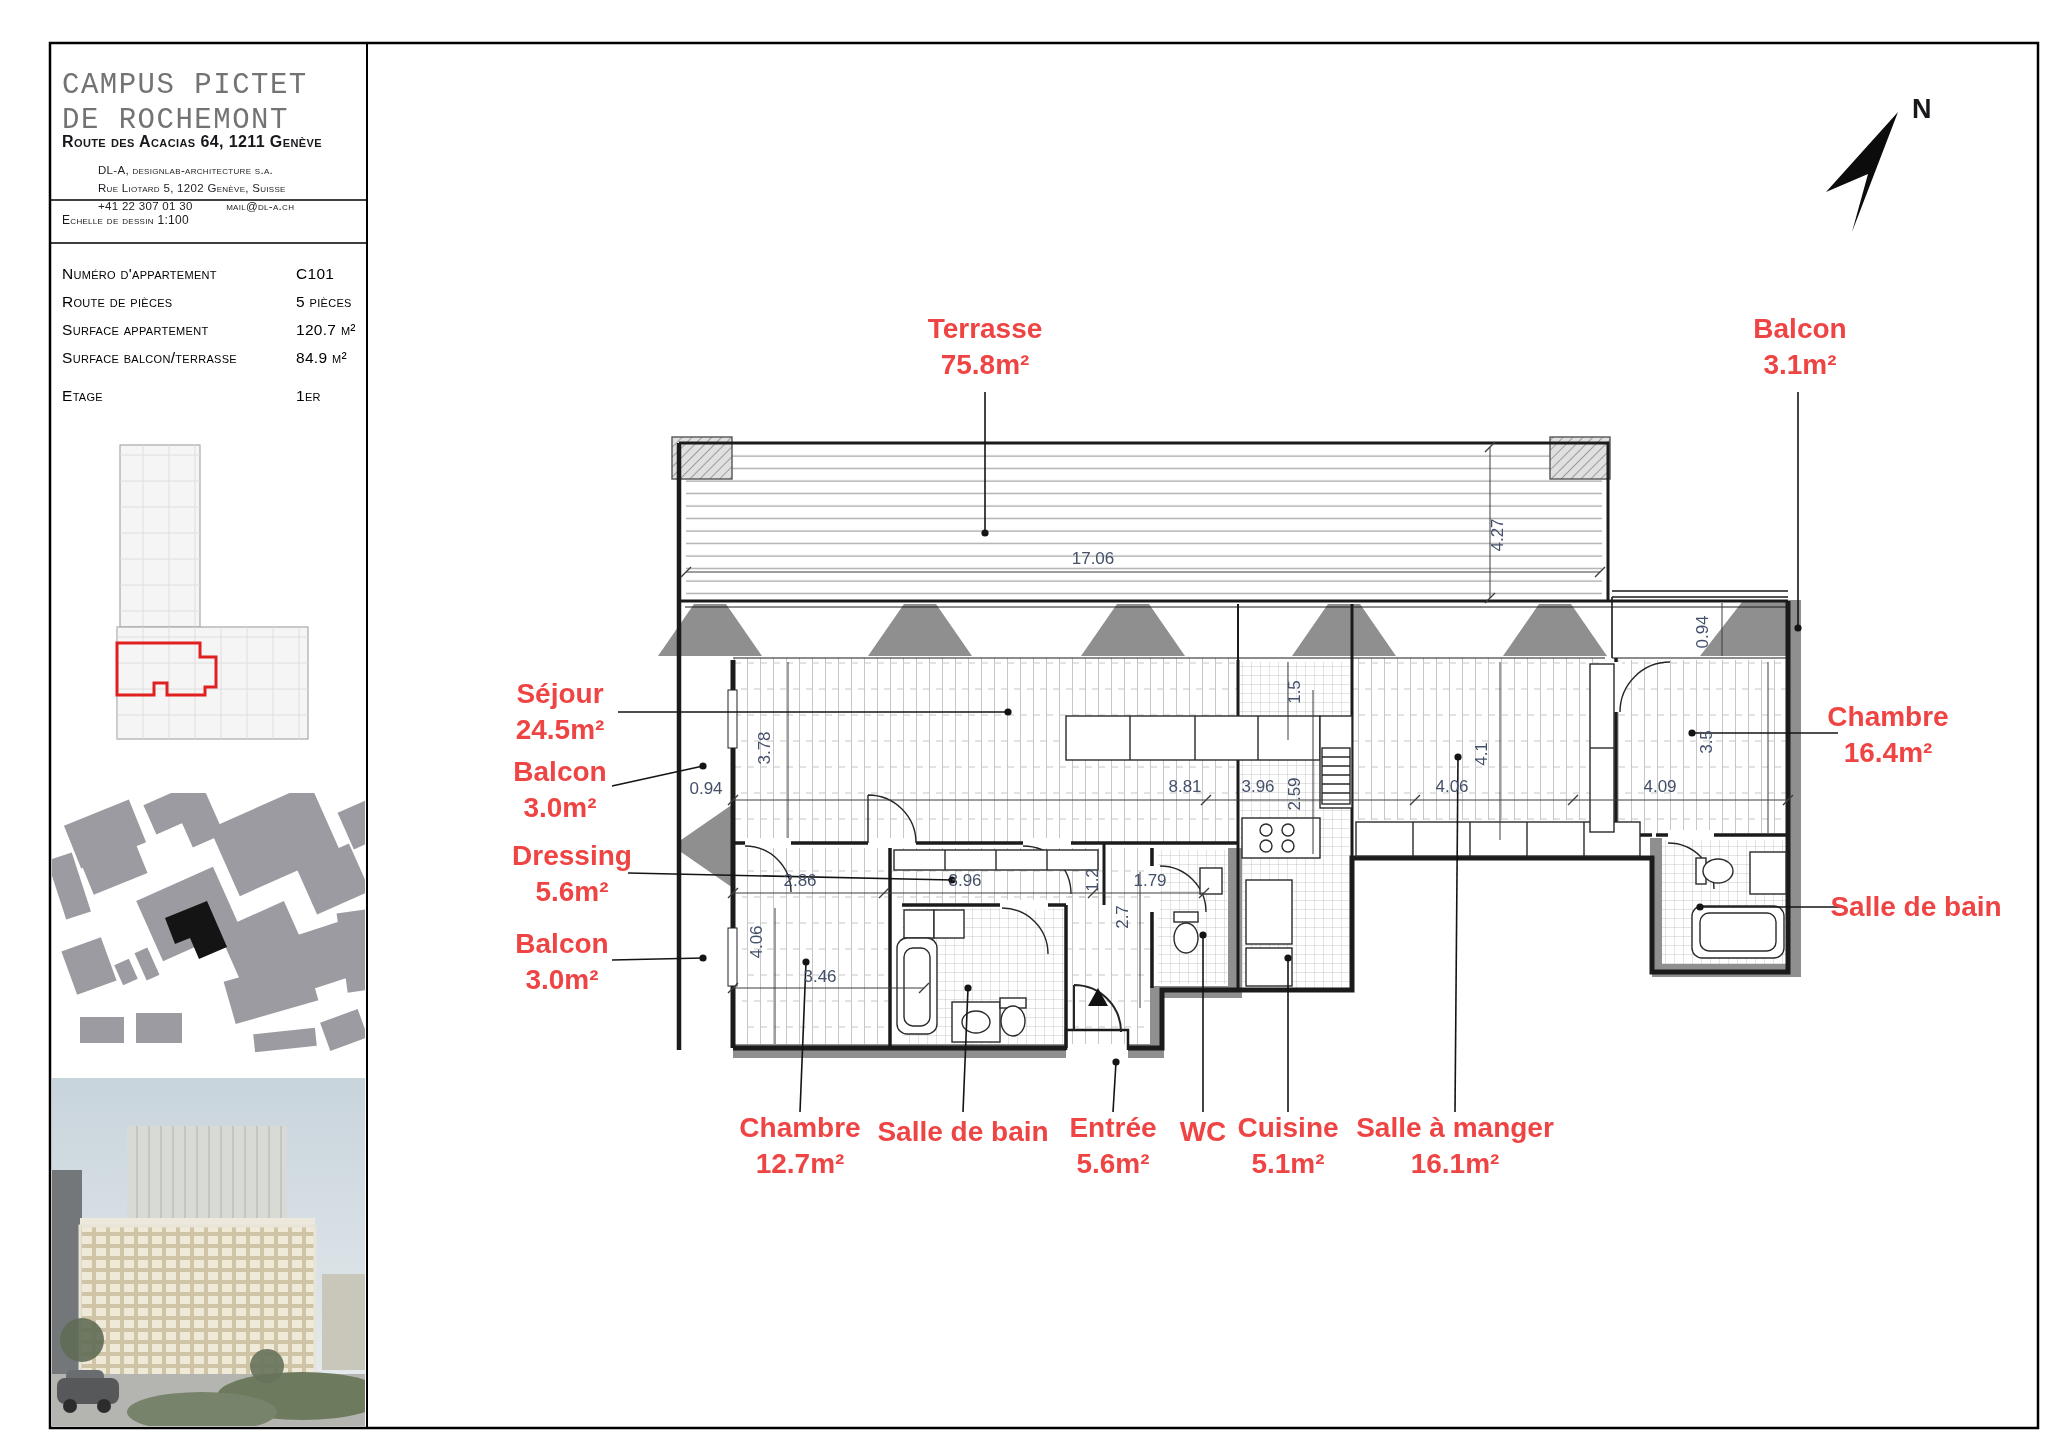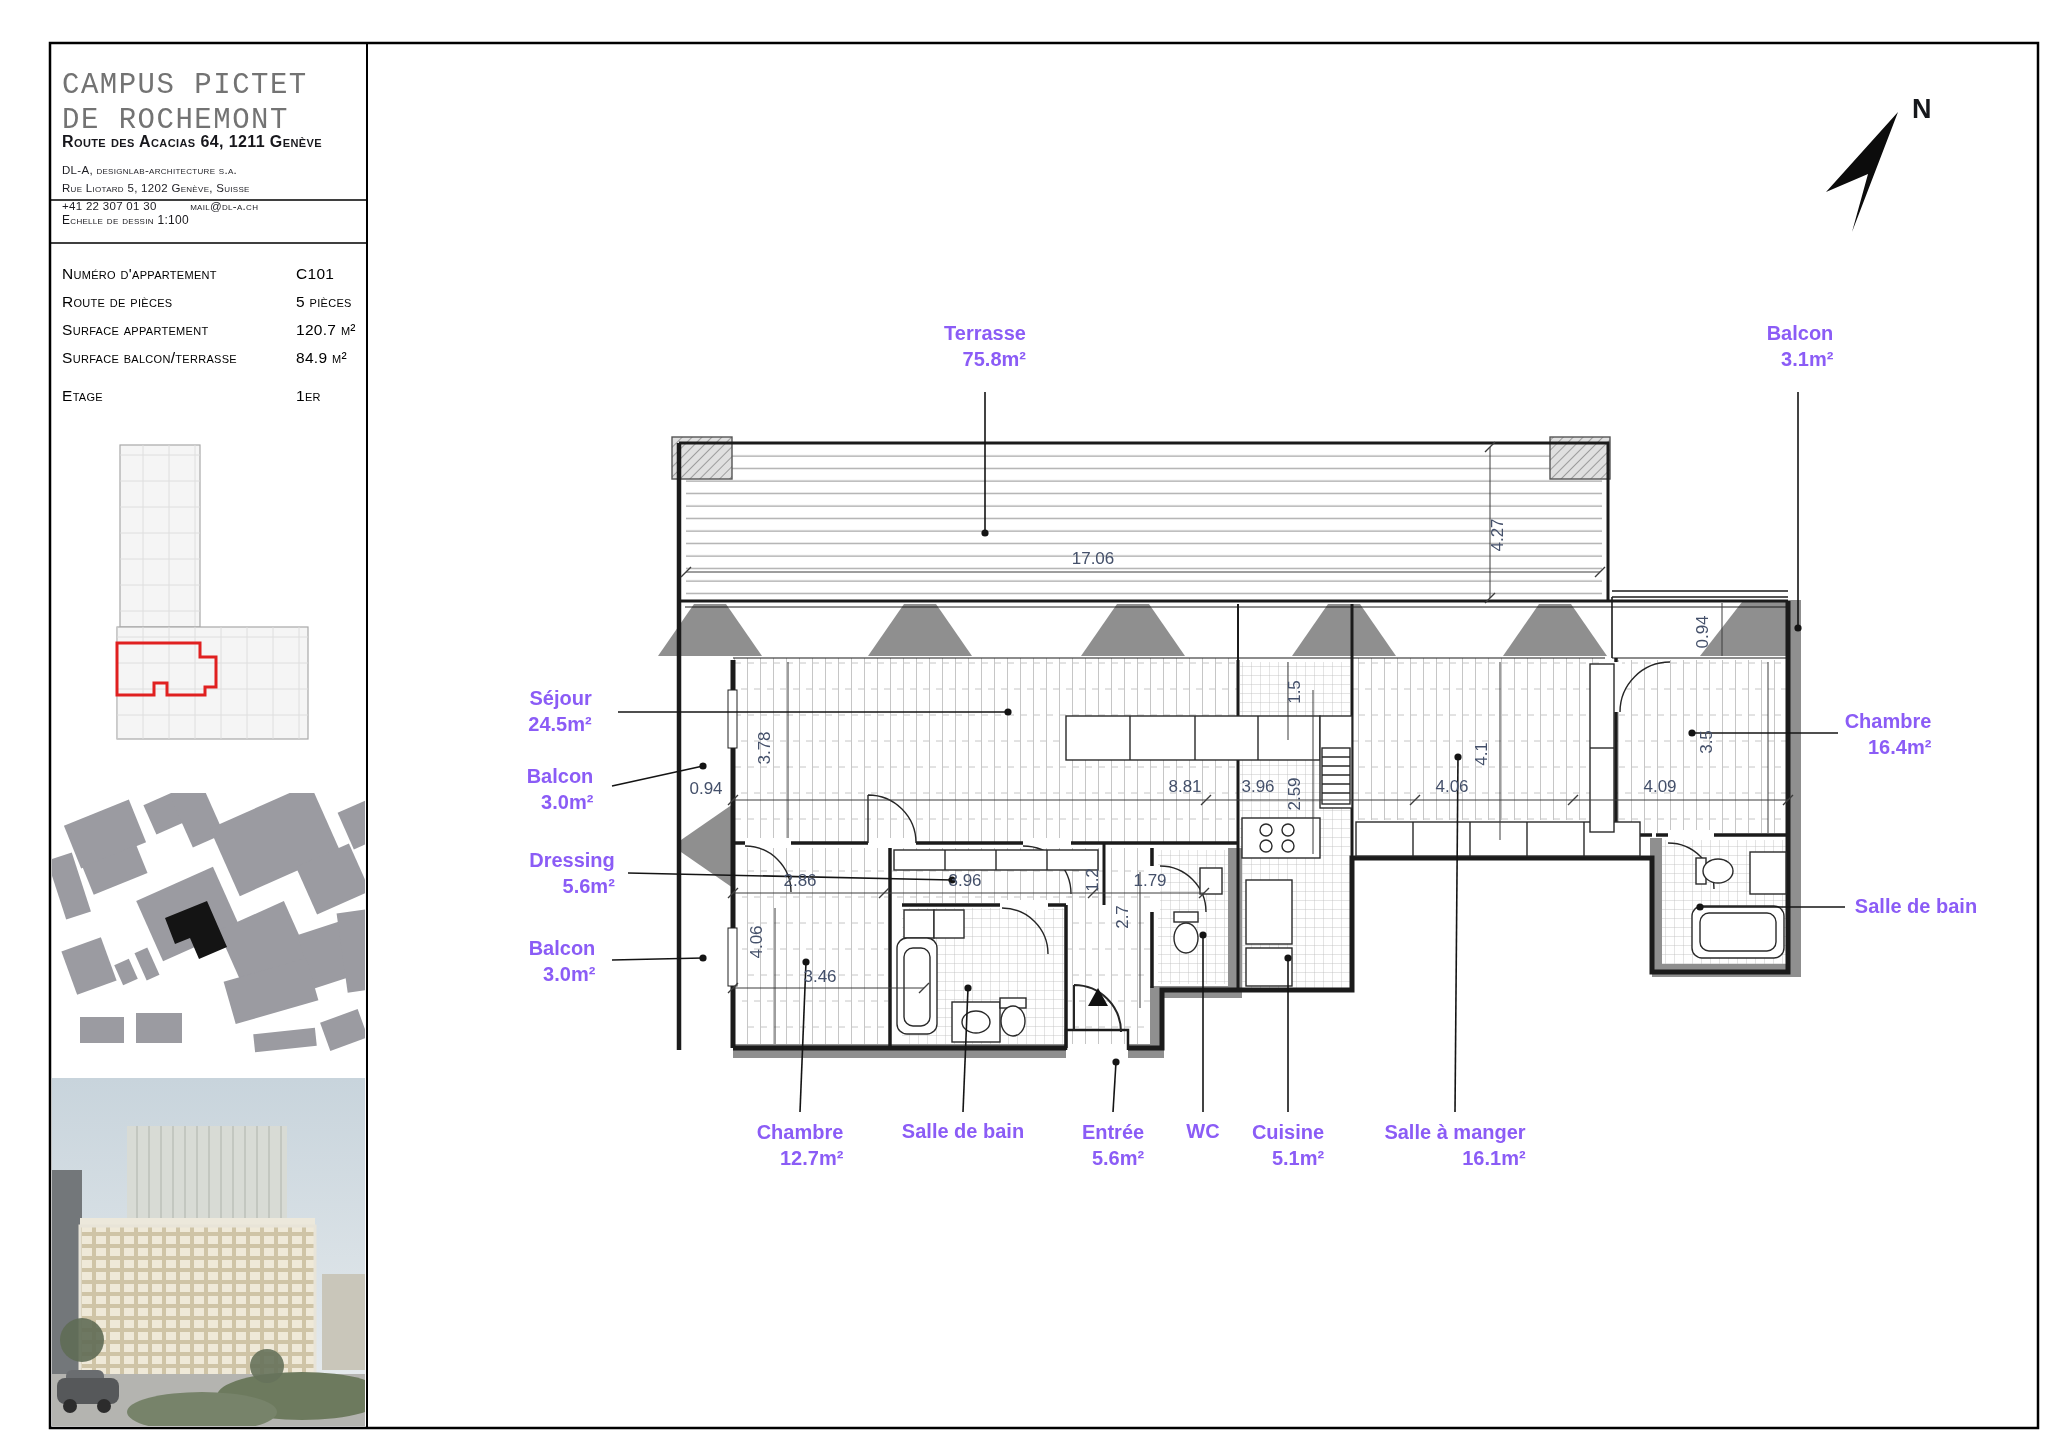--- a/index.html
+++ b/index.html
@@ -5,28 +5,28 @@
   html,body{margin:0;padding:0;background:#fff;}
   body{width:2048px;height:1443px;position:relative;overflow:hidden;
        font-family:"Liberation Sans",sans-serif;}
   svg.sheet{position:absolute;left:0;top:0;}
   .sc{font-variant:small-caps;}
   
   .tb{position:absolute;color:#17171c;}
   .tb-title{font-family:Liberation Mono, monospace;font-size:29px;line-height:1.22;
             letter-spacing:1.5px;color:#737373;margin-top:11px;}
   .tb-address{font-size:16px;font-weight:700;letter-spacing:.4px;}
-  .tb-firm{font-size:11.5px;line-height:1.55;letter-spacing:.3px;color:#1c1c22;}
+  .tb-firm{font-size:11.5px;line-height:1.55;letter-spacing:.3px;color:#1c1c22;margin-left:36px;}
   .tb-scale{font-size:12px;letter-spacing:.3px;}
   .tb-row{position:absolute;left:62px;width:300px;font-size:15.5px;letter-spacing:.3px;margin-top:7px;}
   .tb-row .val{position:absolute;left:234px;white-space:nowrap;}
   
   .rlabel{position:absolute;transform:translate(-50%,-50%);
-          font-weight:700;font-size:20px;line-height:1.28;color:#8b5cf6;
-          text-align:right;white-space:nowrap;}
+          font-weight:700;font-size:28px;line-height:1.28;color:#ef4444;
+          text-align:center;white-space:nowrap;}
   .rlabel .area:empty{display:none;}
 </style>
 </head>
 <body>
 
 <svg class="sheet" width="2048" height="1443" viewBox="0 0 2048 1443">
   <defs>
     <pattern id="parq" width="13" height="52" patternUnits="userSpaceOnUse">
       <path d="M6.5,0V52 M0,13H6.5 M6.5,39H13" fill="none" stroke="#c6c6c6" stroke-width="1"></path>
     </pattern>

